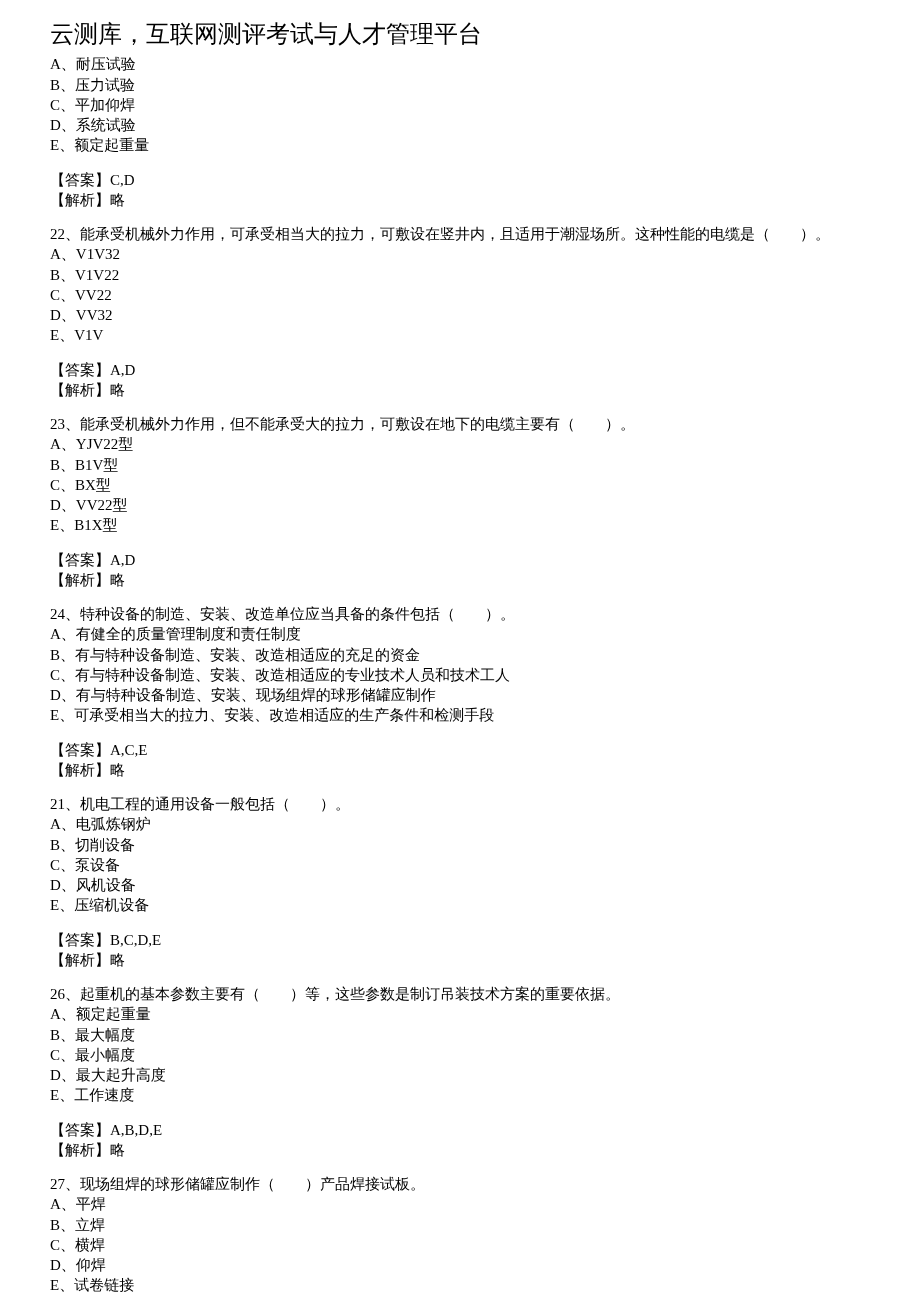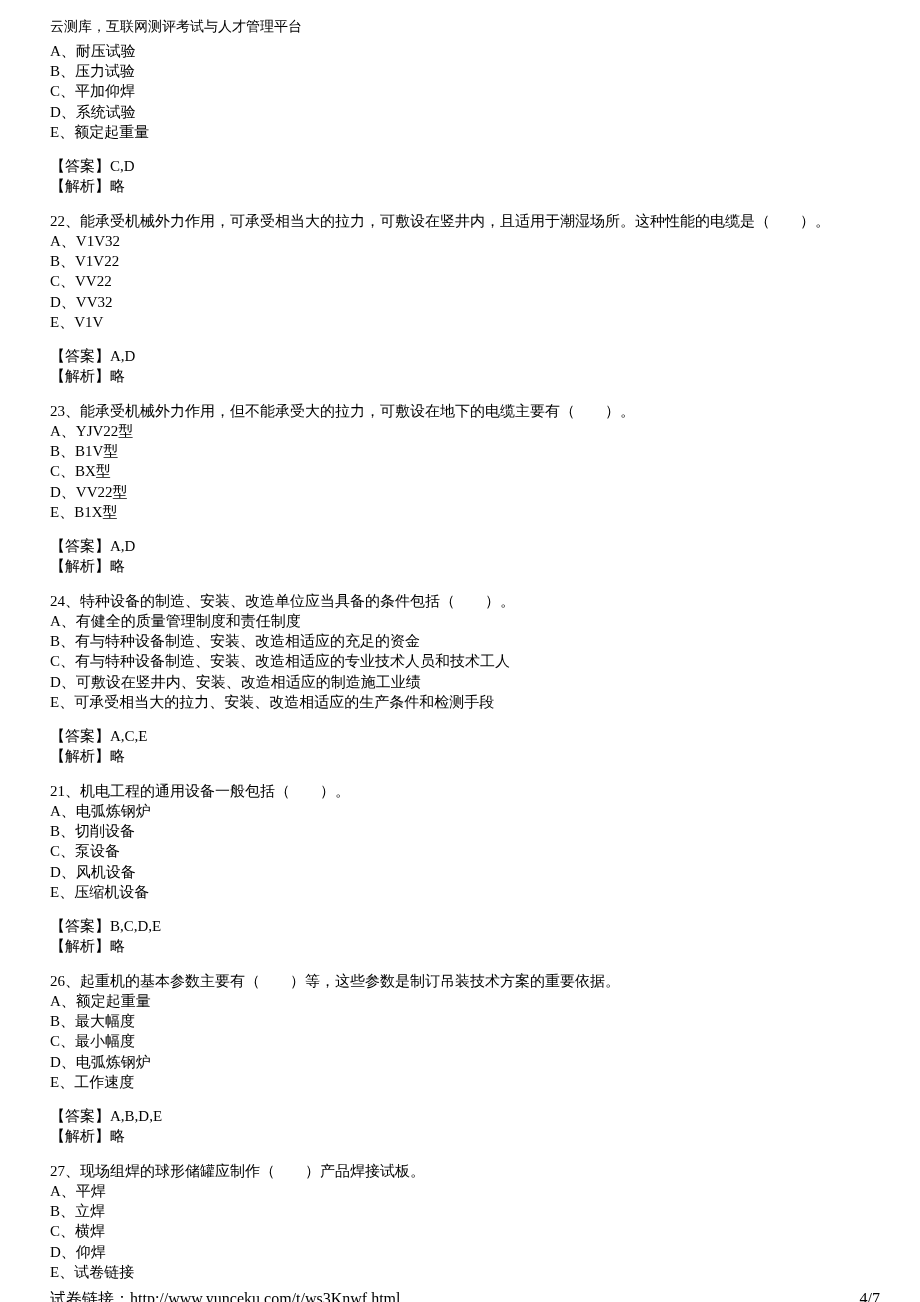--- a/index.html
+++ b/index.html
@@ -7,21 +7,21 @@
     font-size: 15px;
     line-height: 1.35;
     color: #000;
     background: #fff;
     margin: 0;
     padding: 18px 40px 10px 50px;
     width: 920px;
     box-sizing: border-box;
   }
   .header-title {
-    font-size: 14px;
+    font-size: 24px;
     margin-bottom: 4px;
   }
   .option-line { }
   .block-spacer { height: 14px; }
   .footer {
     position: relative;
     margin-top: 6px;
     font-size: 16px;
     display: flex;
     justify-content: space-between;
@@ -63,21 +63,21 @@
 <div class="option-line">E、B1X型</div>
 <div class="block-spacer"></div>
 <div>【答案】A,D</div>
 <div>【解析】略</div>
 <div class="block-spacer"></div>
 
 <div>24、特种设备的制造、安装、改造单位应当具备的条件包括（　　）。</div>
 <div class="option-line">A、有健全的质量管理制度和责任制度</div>
 <div class="option-line">B、有与特种设备制造、安装、改造相适应的充足的资金</div>
 <div class="option-line">C、有与特种设备制造、安装、改造相适应的专业技术人员和技术工人</div>
-<div class="option-line">D、可敷设在竖井内、安装、改造相适应的制造施工业绩</div>
+<div class="option-line">D、有与特种设备制造、安装、现场组焊的球形储罐应制作</div>
 <div class="option-line">E、可承受相当大的拉力、安装、改造相适应的生产条件和检测手段</div>
 <div class="block-spacer"></div>
 <div>【答案】A,C,E</div>
 <div>【解析】略</div>
 <div class="block-spacer"></div>
 
 <div>21、机电工程的通用设备一般包括（　　）。</div>
 <div class="option-line">A、电弧炼钢炉</div>
 <div class="option-line">B、切削设备</div>
 <div class="option-line">C、泵设备</div>
@@ -85,21 +85,21 @@
 <div class="option-line">E、压缩机设备</div>
 <div class="block-spacer"></div>
 <div>【答案】B,C,D,E</div>
 <div>【解析】略</div>
 <div class="block-spacer"></div>
 
 <div>26、起重机的基本参数主要有（　　）等，这些参数是制订吊装技术方案的重要依据。</div>
 <div class="option-line">A、额定起重量</div>
 <div class="option-line">B、最大幅度</div>
 <div class="option-line">C、最小幅度</div>
-<div class="option-line">D、电弧炼钢炉</div>
+<div class="option-line">D、最大起升高度</div>
 <div class="option-line">E、工作速度</div>
 <div class="block-spacer"></div>
 <div>【答案】A,B,D,E</div>
 <div>【解析】略</div>
 <div class="block-spacer"></div>
 
 <div>27、现场组焊的球形储罐应制作（　　）产品焊接试板。</div>
 <div class="option-line">A、平焊</div>
 <div class="option-line">B、立焊</div>
 <div class="option-line">C、横焊</div>

